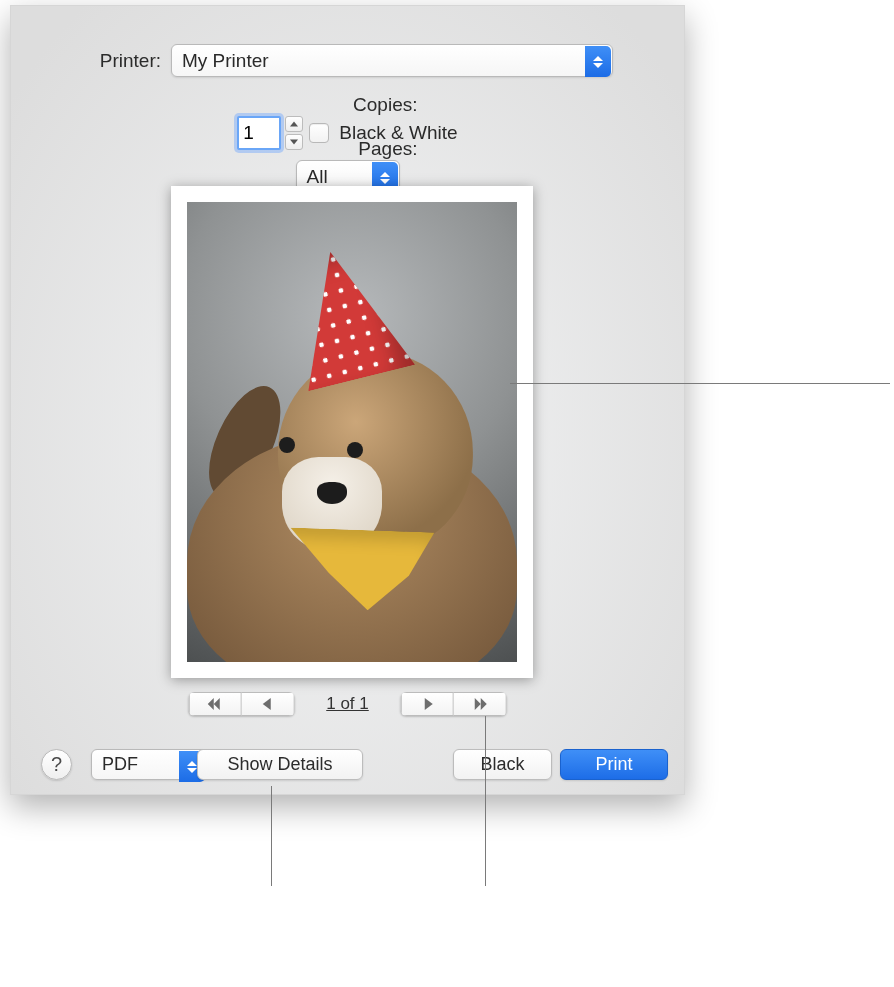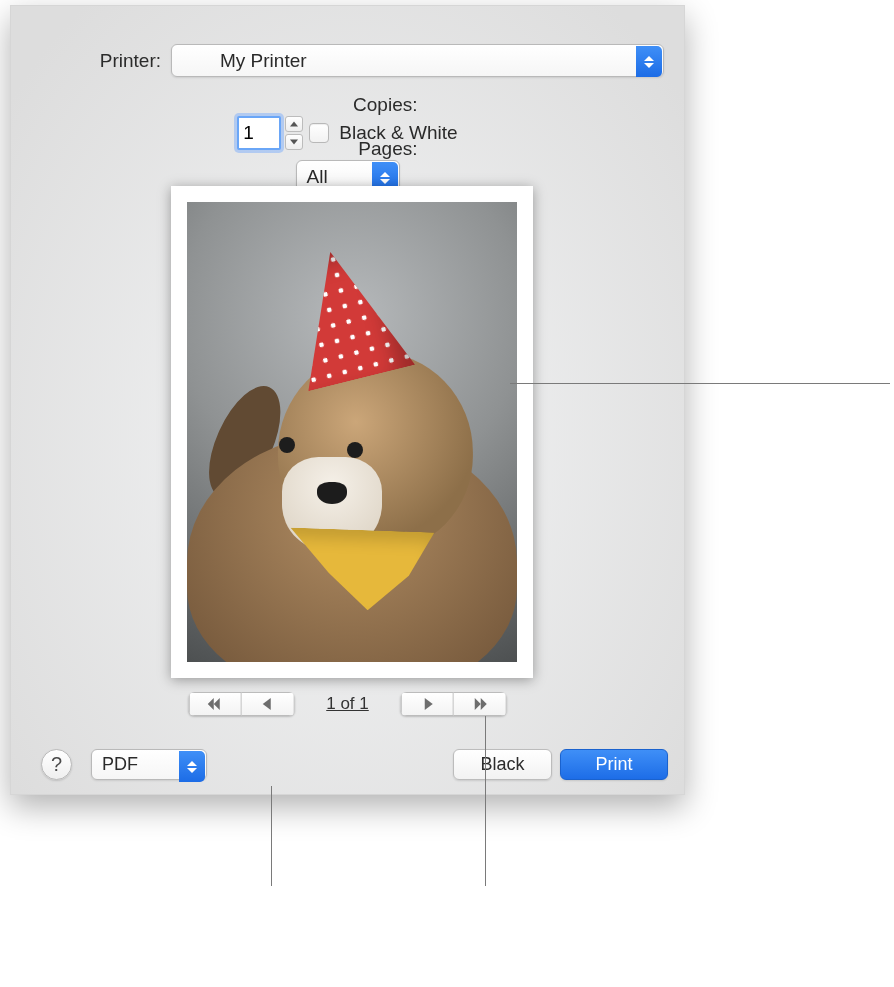--- a/index.html
+++ b/index.html
@@ -43,21 +43,21 @@
     position: absolute; right: 1px; top: 1px;
     display: flex; flex-direction: column; align-items: center; justify-content: center;
     gap: 2px;
   }
   .popup .arrows::before, .popup .arrows::after {
     content: ""; width: 0; height: 0;
     border-left: 5px solid transparent; border-right: 5px solid transparent;
   }
   .popup .arrows::before { border-bottom: 5px solid #fff; }
   .popup .arrows::after  { border-top: 5px solid #fff; }
-  .popup.wide { width: 493px; padding-left: 38px; }
+  .popup.wide { width: 442px; }
   .popup.narrow { width: 104px; }
   
   .row-copies { top: 88px; flex-direction: column; }
   .copies-stack { display: flex; align-items: center; gap: 4px; }
   .numfield {
     width: 44px; height: 34px;
     border: 2px solid #6aa6f7;
     box-shadow: 0 0 0 3px rgba(100,160,255,.4);
     border-radius: 2px;
     background: #fff;
@@ -308,20 +308,23 @@
     </div>
 
     <div class="bottom-bar">
       <div class="help-btn">
         <span>?</span>
       </div>
       <div class="popup pdf-popup">
         <span class="text">PDF</span>
         <span class="arrows"></span>
       </div>
+      <div class="push-btn btn-showdetails">
+        <span>Show Details</span>
+      </div>
       <div class="push-btn btn-cancel">
         <span>Black</span>
       </div>
       <div class="push-btn btn-print">
         <span>Print</span>
       </div>
     </div>
   </div>
 
   <div class="line hline-preview"></div>

